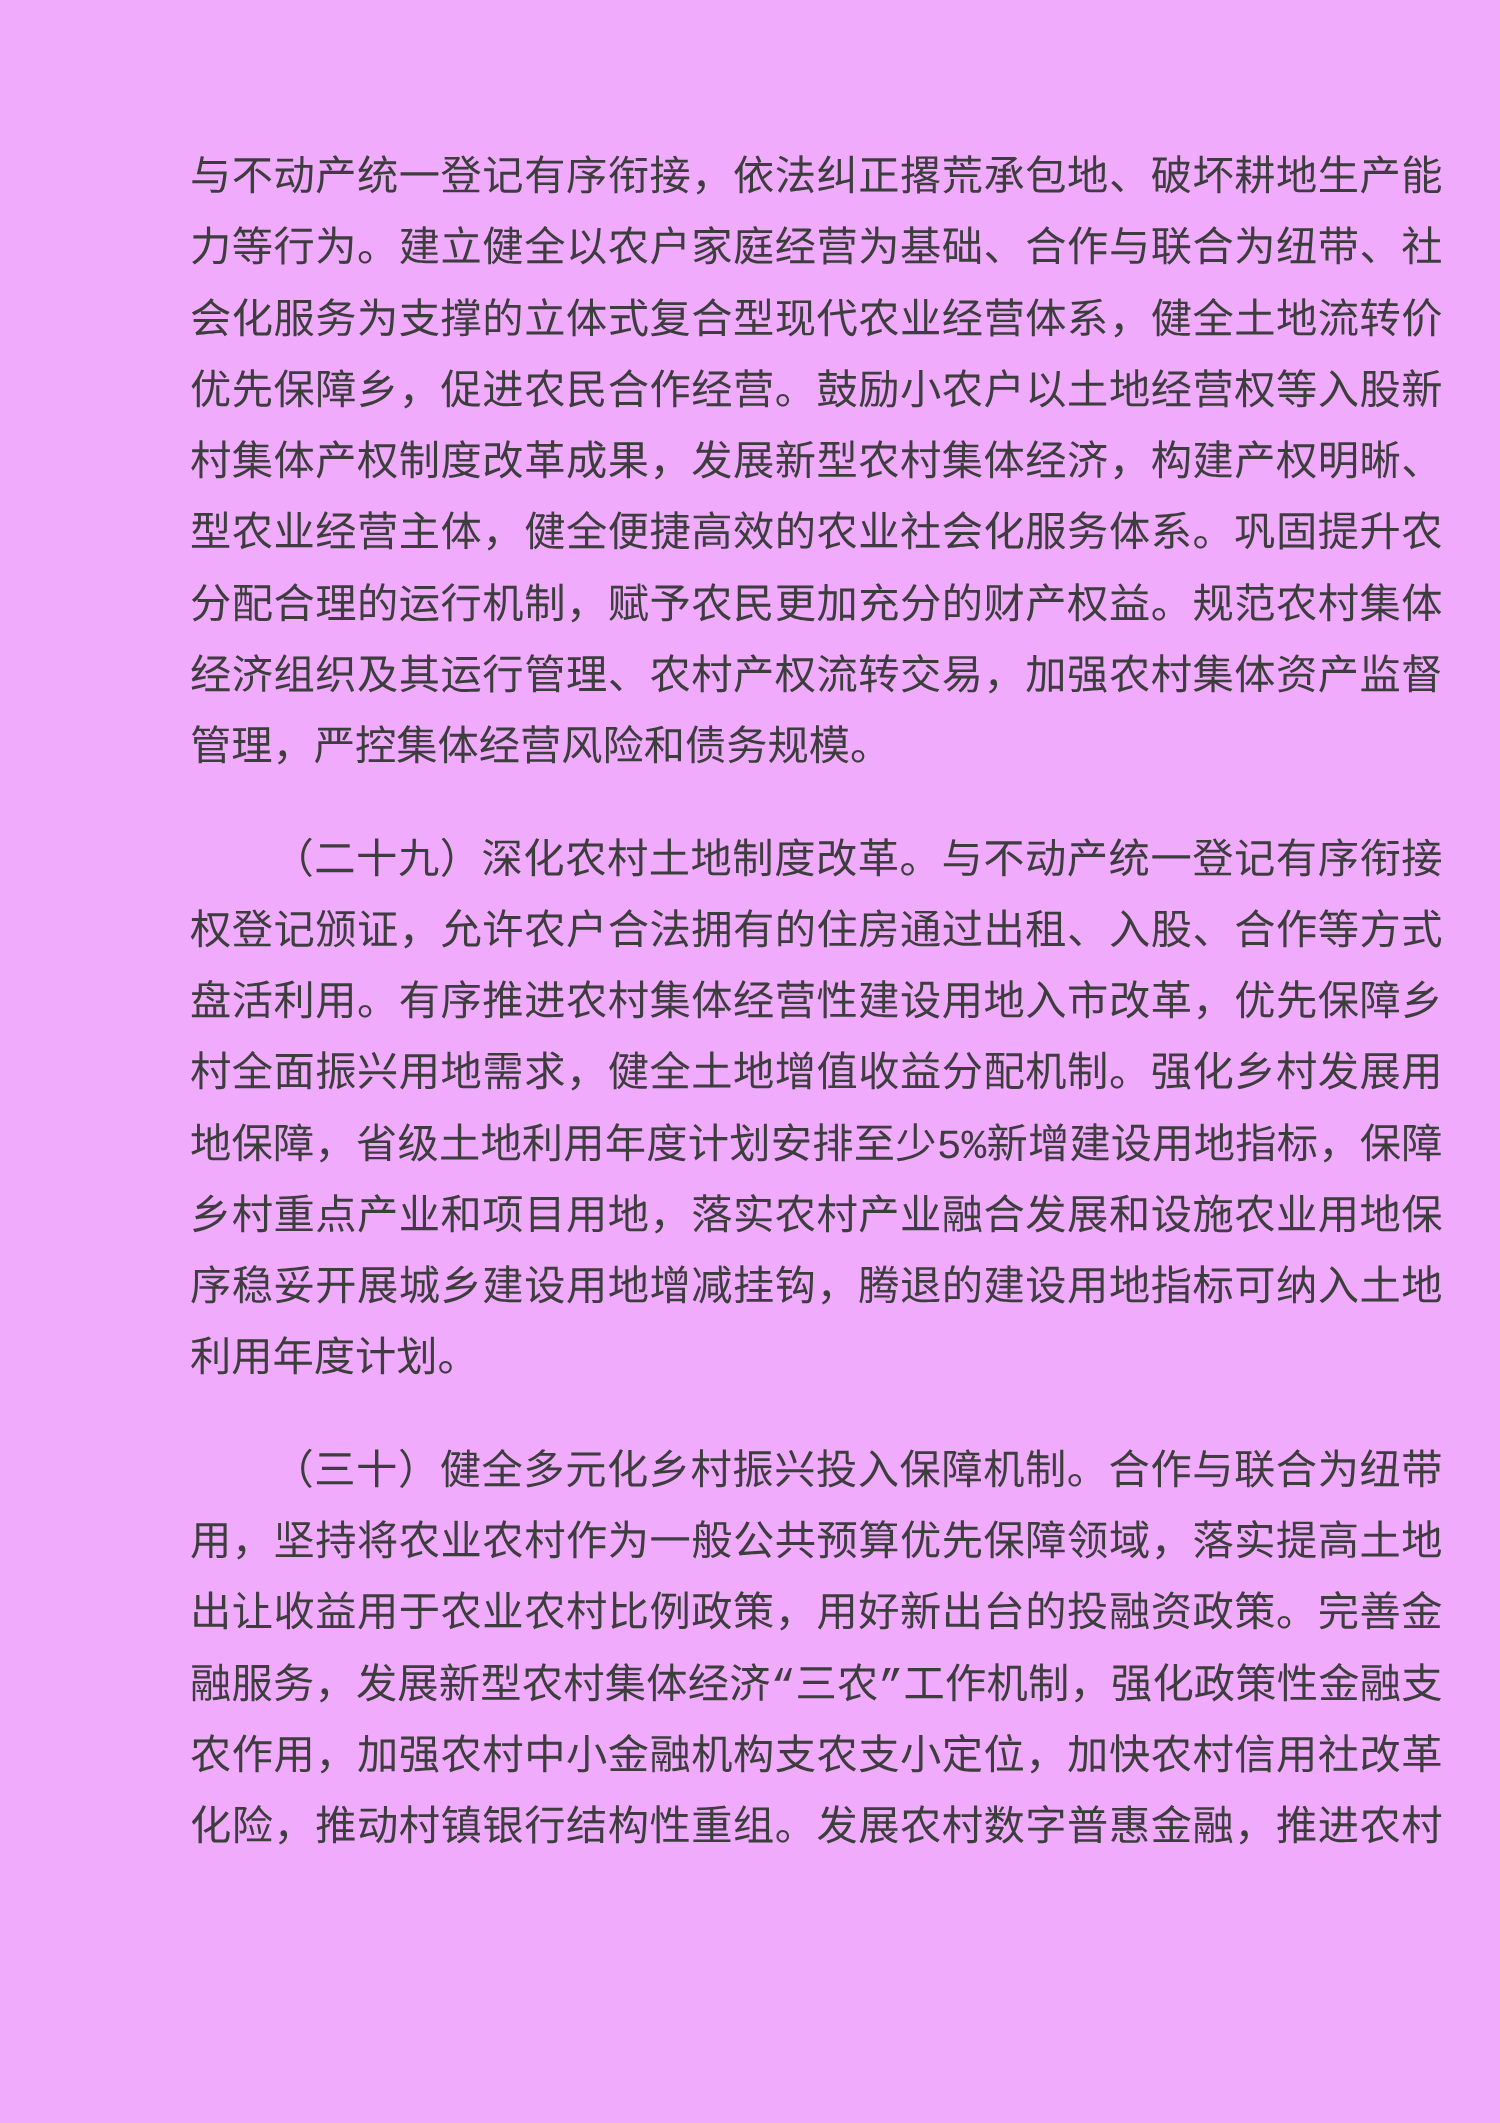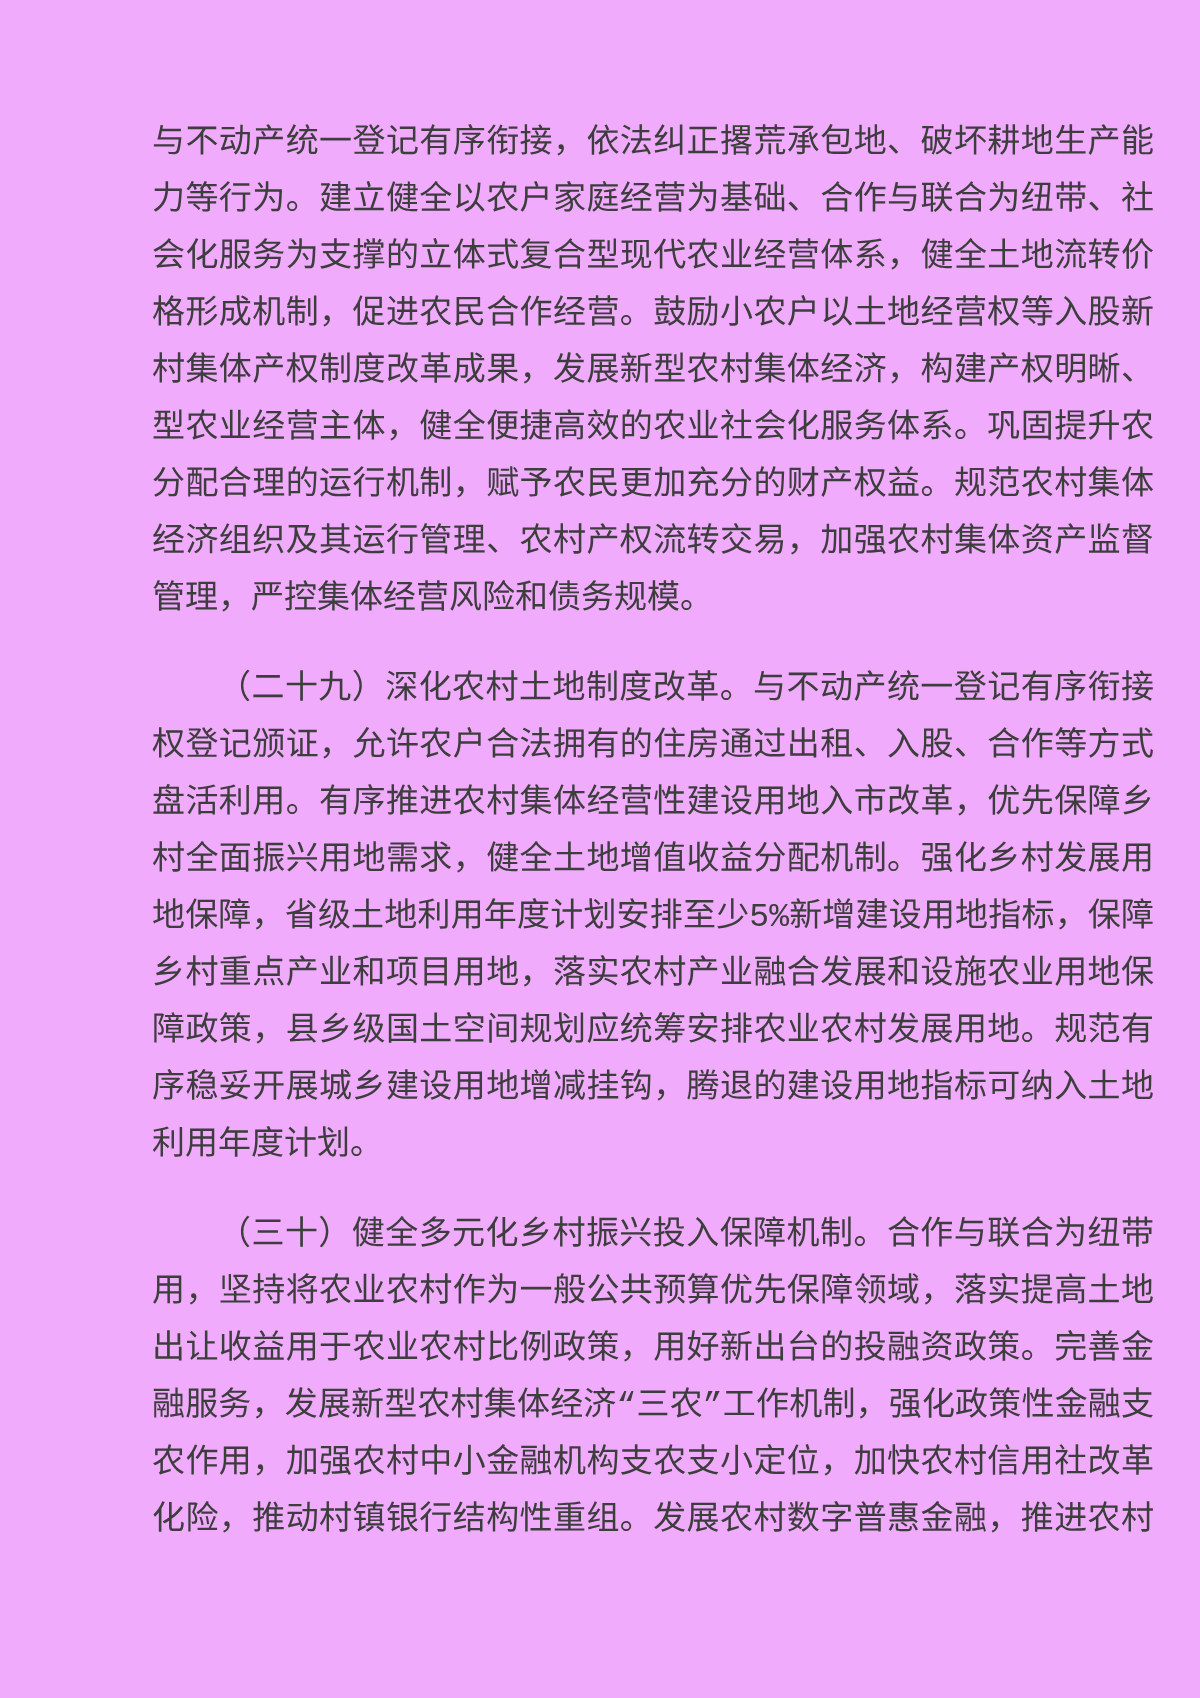--- a/index.html
+++ b/index.html
@@ -45,36 +45,35 @@
 </head>
 <body>
 
 <div class="page">
   <div class="text-block">
 
     <div class="para">
       <div class="line">与不动产统一登记有序衔接，依法纠正撂荒承包地、破坏耕地生产能</div>
       <div class="line">力等行为。建立健全以农户家庭经营为基础、合作与联合为纽带、社</div>
       <div class="line">会化服务为支撑的立体式复合型现代农业经营体系，健全土地流转价</div>
-      <div class="line">格形成机制，促进农民合作经营。鼓励小农户以土地经营权等入股新</div>
+      <div class="line">优先保障乡，促进农民合作经营。鼓励小农户以土地经营权等入股新</div>
       <div class="line">村集体产权制度改革成果，发展新型农村集体经济，构建产权明晰、</div>
       <div class="line">型农业经营主体，健全便捷高效的农业社会化服务体系。巩固提升农</div>
       <div class="line">分配合理的运行机制，赋予农民更加充分的财产权益。规范农村集体</div>
       <div class="line">经济组织及其运行管理、农村产权流转交易，加强农村集体资产监督</div>
       <div class="line para-end">管理，严控集体经营风险和债务规模。</div>
     </div>
 
     <div class="para">
       <div class="line indent">（二十九）深化农村土地制度改革。与不动产统一登记有序衔接</div>
       <div class="line">权登记颁证，允许农户合法拥有的住房通过出租、入股、合作等方式</div>
       <div class="line">盘活利用。有序推进农村集体经营性建设用地入市改革，优先保障乡</div>
       <div class="line">村全面振兴用地需求，健全土地增值收益分配机制。强化乡村发展用</div>
       <div class="line">地保障，省级土地利用年度计划安排至少5%新增建设用地指标，保障</div>
       <div class="line">乡村重点产业和项目用地，落实农村产业融合发展和设施农业用地保</div>
-      <div class="line">障政策，县乡级国土空间规划应统筹安排农业农村发展用地。规范有</div>
       <div class="line">序稳妥开展城乡建设用地增减挂钩，腾退的建设用地指标可纳入土地</div>
       <div class="line para-end">利用年度计划。</div>
     </div>
 
     <div class="para">
       <div class="line indent">（三十）健全多元化乡村振兴投入保障机制。合作与联合为纽带</div>
       <div class="line">用，坚持将农业农村作为一般公共预算优先保障领域，落实提高土地</div>
       <div class="line">出让收益用于农业农村比例政策，用好新出台的投融资政策。完善金</div>
       <div class="line">融服务，发展新型农村集体经济“三农”工作机制，强化政策性金融支</div>
       <div class="line">农作用，加强农村中小金融机构支农支小定位，加快农村信用社改革</div>

